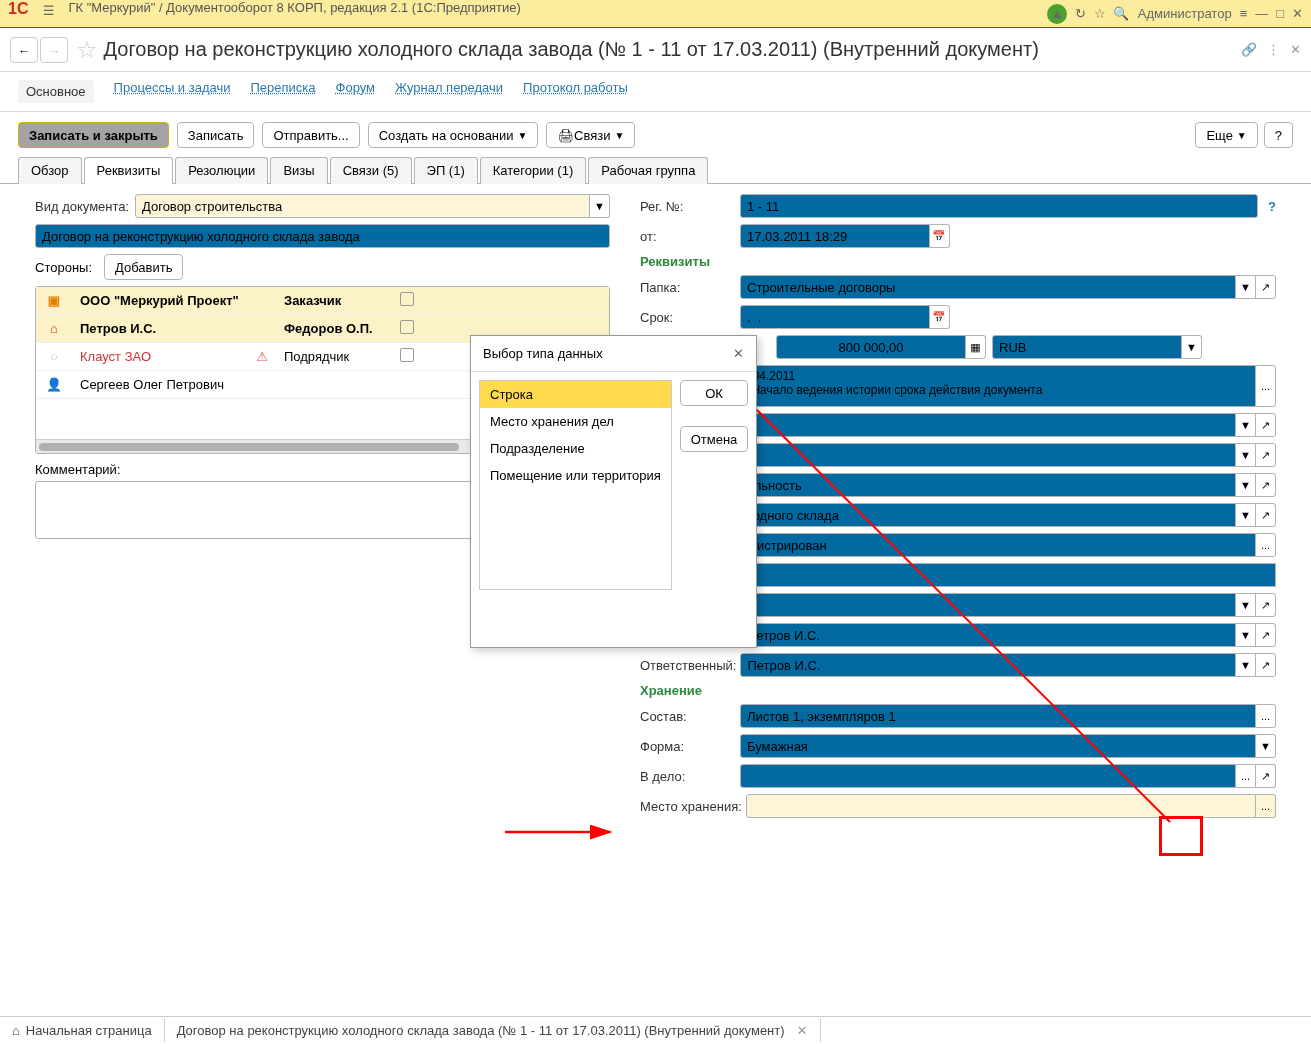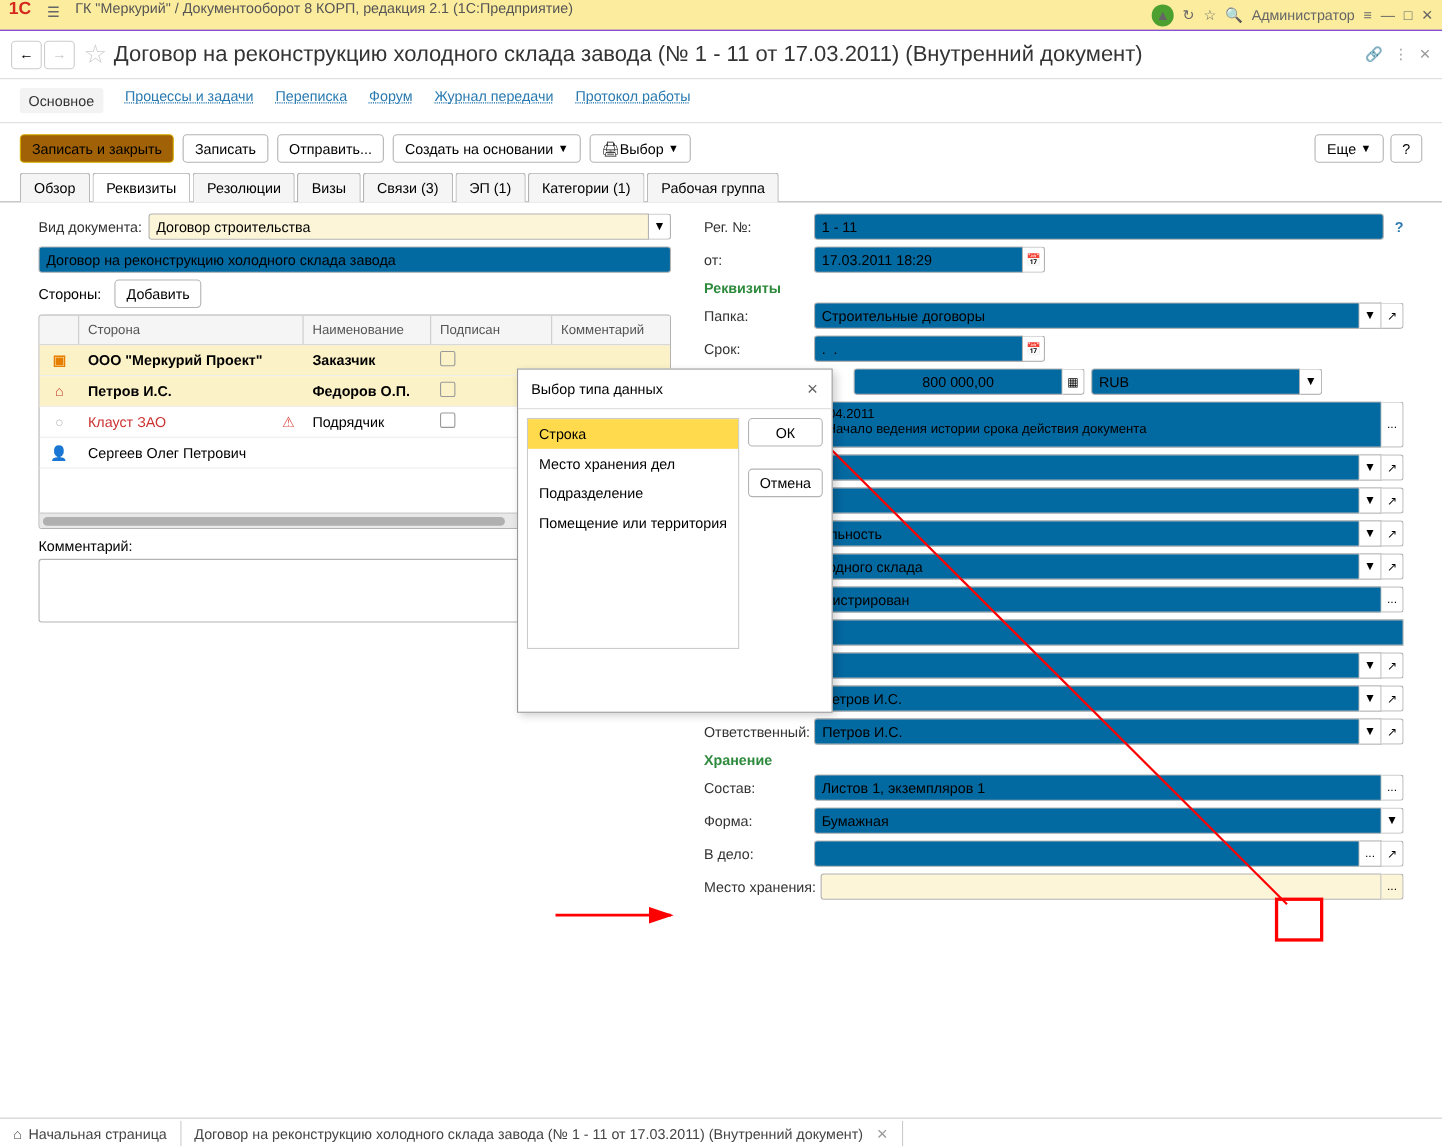--- a/index.html
+++ b/index.html
@@ -23,21 +23,21 @@
 .navrow-right { margin-left: auto; display: flex; gap: 10px; color: #999; font-size: 16px; }
 
 
 .navlinks { padding: 8px 18px; display: flex; gap: 20px; border-bottom: 1px solid #ddd; }
 .navlink { color: #2a7ab0; text-decoration: underline dotted; cursor: pointer; }
 .navlink.active { background: #f3f3f3; color: #333; text-decoration: none; padding: 4px 8px; border-radius: 3px; }
 
 
 .toolbar { padding: 10px 18px 8px; display: flex; gap: 8px; align-items: center; }
 .btn { border: 1px solid #b3b3b3; border-radius: 4px; padding: 4px 10px; background: #fff; cursor: pointer; height: 26px; display: inline-flex; align-items: center; }
-.btn.primary { background: #a16207; font-weight: normal; border-color: #d6b000; }
+.btn.primary { background: #a3a3a3; font-weight: bold; border-color: #d6b000; }
 .btn .drop { margin-left: 4px; font-size: 10px; }
 .toolbar-right { margin-left: auto; display: flex; gap: 6px; }
 
 
 .tabs { display: flex; padding: 0 18px; border-bottom: 1px solid #b3b3b3; }
 .tab { padding: 5px 12px; border: 1px solid #b3b3b3; border-bottom: none; background: #f5f5f5; border-radius: 3px 3px 0 0; margin-right: 2px; cursor: pointer; position: relative; top: 1px; }
 .tab.active { background: #fff; border-bottom: 1px solid #fff; }
 
 
 .content { padding: 10px 35px; display: flex; gap: 30px; }
@@ -136,36 +136,36 @@
 </div>
 
 <div class="toolbar">
   <button class="btn primary">Записать и закрыть</button>
   <button class="btn">Записать</button>
   <button class="btn">Отправить...</button>
   <button class="btn">
       <span>Создать на основании</span>
       <span class="drop">▼</span>
     </button>
-  <button class="btn">🖨 <span>Выбор</span><span class="drop">▼</span></button>
+  <button class="btn">🖨 <span>Связи</span><span class="drop">▼</span></button>
   <div class="toolbar-right">
     <button class="btn">
         <span>Еще</span>
         <span class="drop">▼</span>
       </button>
     <button class="btn">?</button>
   </div>
 </div>
 
 <div class="tabs">
   <div class="tab">Обзор</div>
   <div class="tab active">Реквизиты</div>
   <div class="tab">Резолюции</div>
   <div class="tab">Визы</div>
-  <div class="tab">Связи (3)</div>
+  <div class="tab">Связи (5)</div>
   <div class="tab">ЭП (1)</div>
   <div class="tab">Категории (1)</div>
   <div class="tab">Рабочая группа</div>
 </div>
 
 <div class="content">
   <div class="left-col">
     <div class="form-row">
       <span class="form-label">Вид документа:</span>
       <div class="input-group">
@@ -174,27 +174,20 @@
       </div>
     </div>
     <div class="form-row">
       <input class="input" style="width: 100%;" value="Договор на реконструкцию холодного склада завода">
     </div>
     <div class="form-row">
       <span>Стороны:</span>
       <button class="btn" style="margin-left:8px">Добавить</button>
     </div>
     <div class="table">
-      <div class="table-head">
-        <div class="th th1"></div>
-        <div class="th th2">Сторона</div>
-        <div class="th th3">Наименование</div>
-        <div class="th th4">Подписан</div>
-        <div class="th th5">Комментарий</div>
-      </div>
       <div class="tr highlight">
         <div class="td td1"><span style="color:#e67e00">▣</span></div>
         <div class="td td2">ООО "Меркурий Проект"</div>
         <div class="td td3">Заказчик</div>
         <div class="td td4"><span class="chk"></span></div>
         <div class="td td5"></div>
       </div>
       <div class="tr highlight">
         <div class="td td1"><span style="color:#c0392b">⌂</span></div>
         <div class="td td2">Петров И.С.</div>

